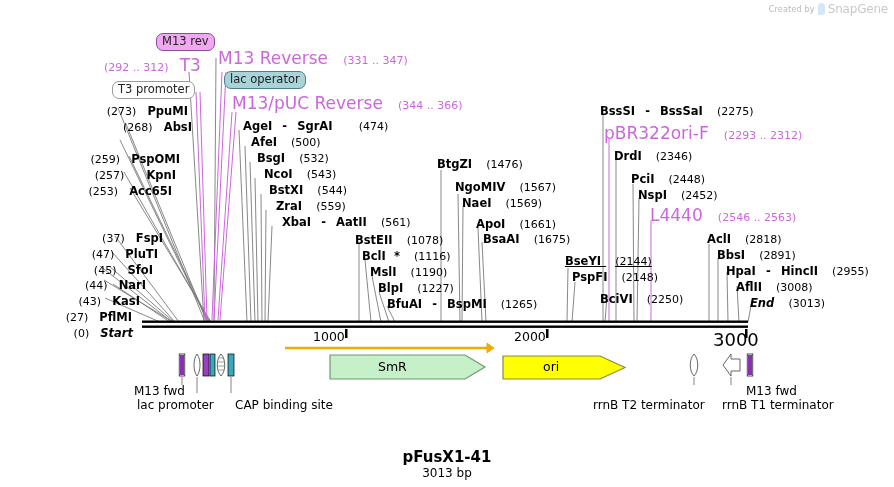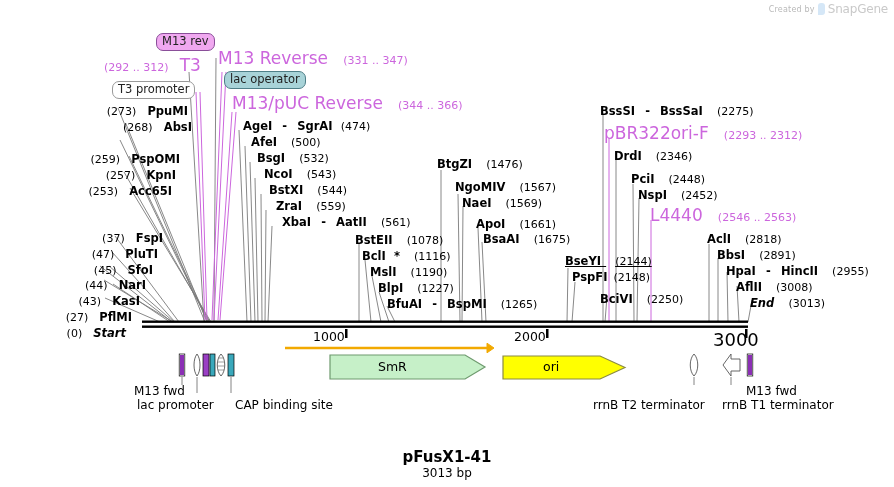--- a/index.html
+++ b/index.html
@@ -259,21 +259,21 @@
   <div class="lbl" style="left:0;top:118px;width:192px;text-align:right;">
     <span class="pos">(268)</span>
     <span class="enz" style="margin-left:6px;">AbsI</span>
   </div>
   <div class="lbl" style="left:0;top:150px;width:180px;text-align:right;">
     <span class="pos">(259)</span>
     <span class="enz" style="margin-left:6px;">PspOMI</span>
   </div>
   <div class="lbl" style="left:0;top:166px;width:176px;text-align:right;">
     <span class="pos">(257)</span>
-    <span class="enz" style="margin-left:6px;">KpnI</span>
+    <span class="enz" style="margin-left:17px;">KpnI</span>
   </div>
   <div class="lbl" style="left:0;top:182px;width:172px;text-align:right;">
     <span class="pos">(253)</span>
     <span class="enz" style="margin-left:6px;">Acc65I</span>
   </div>
 
   <div class="lbl" style="left:0;top:229px;width:163px;text-align:right;">
     <span class="pos">(37)</span>
     <span class="enz" style="margin-left:6px;">FspI</span>
   </div>
@@ -290,30 +290,30 @@
     <span class="enz" style="margin-left:6px;">NarI</span>
   </div>
   <div class="lbl" style="left:0;top:292px;width:140px;text-align:right;">
     <span class="pos">(43)</span>
     <span class="enz" style="margin-left:6px;">KasI</span>
   </div>
   <div class="lbl" style="left:0;top:308px;width:132px;text-align:right;">
     <span class="pos">(27)</span>
     <span class="enz" style="margin-left:6px;">PflMI</span>
   </div>
-  <div class="lbl" style="left:0;top:324px;width:126px;text-align:right;">
+  <div class="lbl" style="left:0;top:324px;width:126px;text-align:right;padding-left:7px;">
     <span class="pos">(0)</span>
     <span class="enz italic" style="margin-left:6px;">Start</span>
   </div>
 
   <div class="lbl" style="left:243px;top:117px;">
     <span class="enz">AgeI</span>
     <span class="dash" style="margin:0 5px;">-</span>
     <span class="enz">SgrAI</span>
-    <span class="pos" style="margin-left:3px;">(474)</span>
+    <span class="pos" style="margin-left:21px;">(474)</span>
   </div>
   <div class="lbl" style="left:251px;top:133px;">
     <span class="enz">AfeI</span>
     <span class="pos" style="margin-left:9px;">(500)</span>
   </div>
   <div class="lbl" style="left:257px;top:149px;">
     <span class="enz">BsgI</span>
     <span class="pos" style="margin-left:9px;">(532)</span>
   </div>
   <div class="lbl" style="left:264px;top:165px;">
@@ -398,21 +398,21 @@
     <span class="enz">NspI</span>
     <span class="pos" style="margin-left:9px;">(2452)</span>
   </div>
 
   <div class="lbl" style="left:565px;top:252px;text-decoration:underline;">
     <span class="enz">BseYI</span>
     <span class="pos" style="margin-left:9px;">(2144)</span>
   </div>
   <div class="lbl" style="left:572px;top:268px;">
     <span class="enz">PspFI</span>
-    <span class="pos" style="margin-left:1px;">(2148)</span>
+    <span class="pos" style="margin-left:9px;">(2148)</span>
   </div>
   <div class="lbl" style="left:600px;top:290px;">
     <span class="enz">BciVI</span>
     <span class="pos" style="margin-left:9px;">(2250)</span>
   </div>
 
   <div class="lbl" style="left:707px;top:230px;">
     <span class="enz">AclI</span>
     <span class="pos" style="margin-left:9px;">(2818)</span>
   </div>

